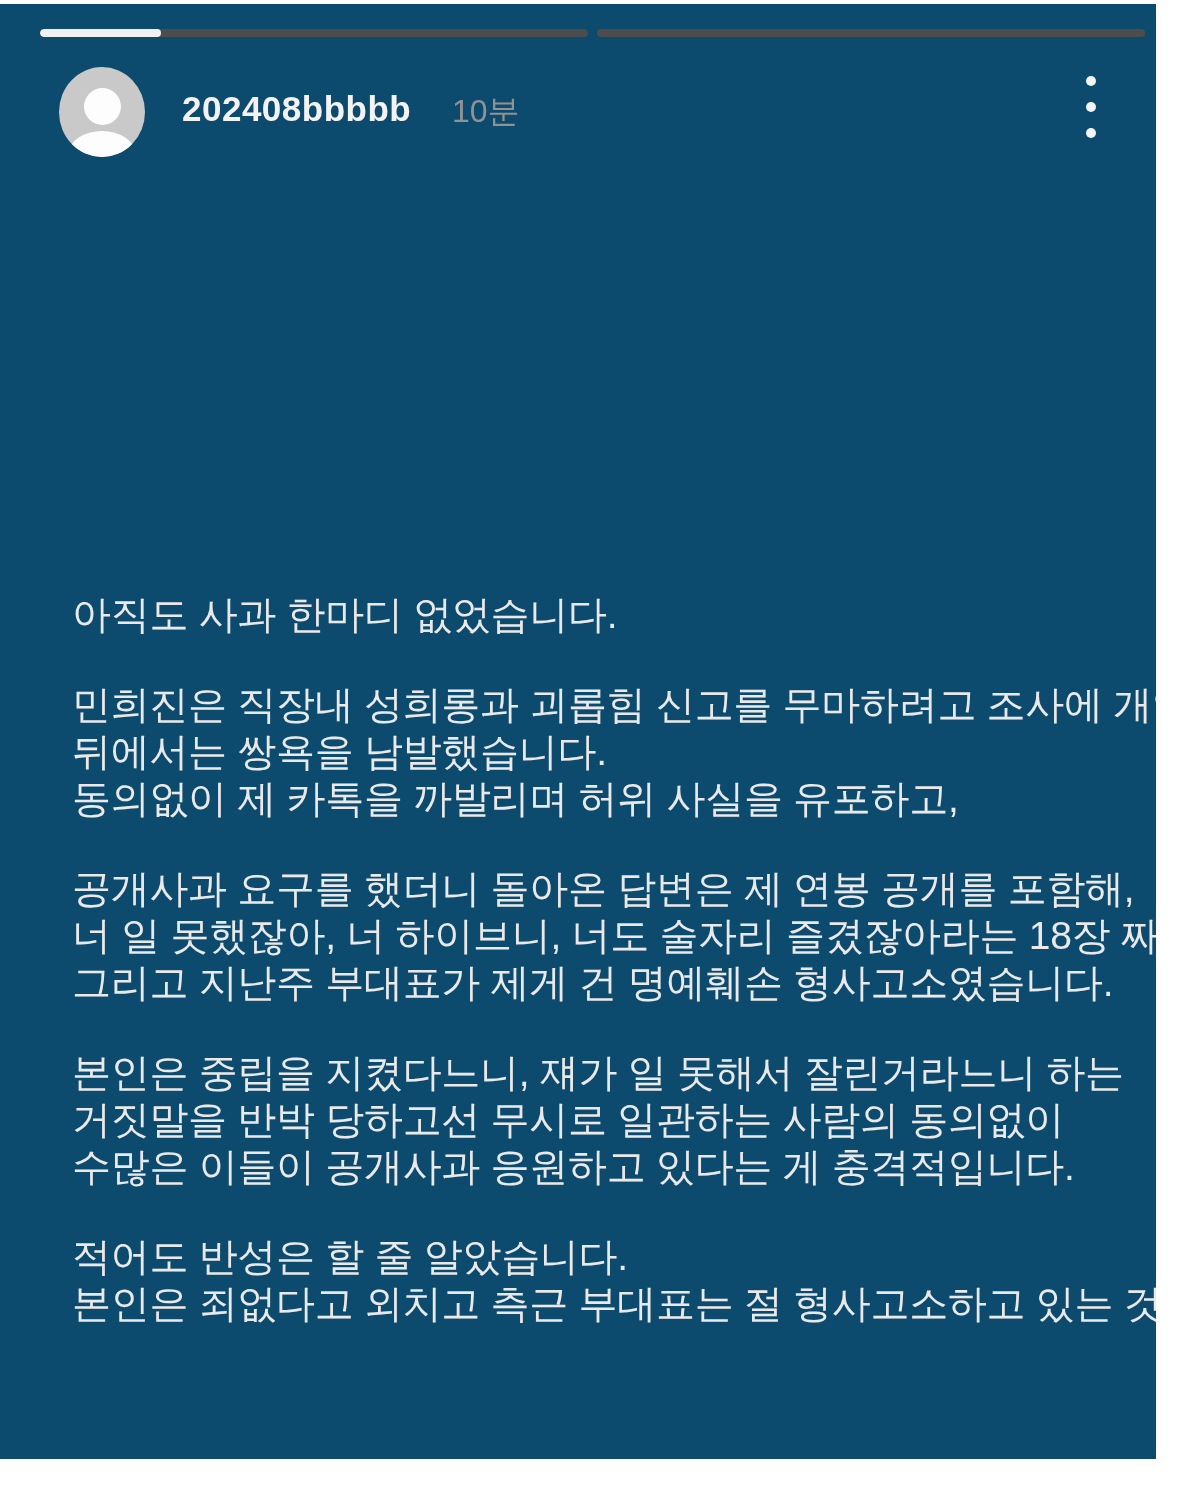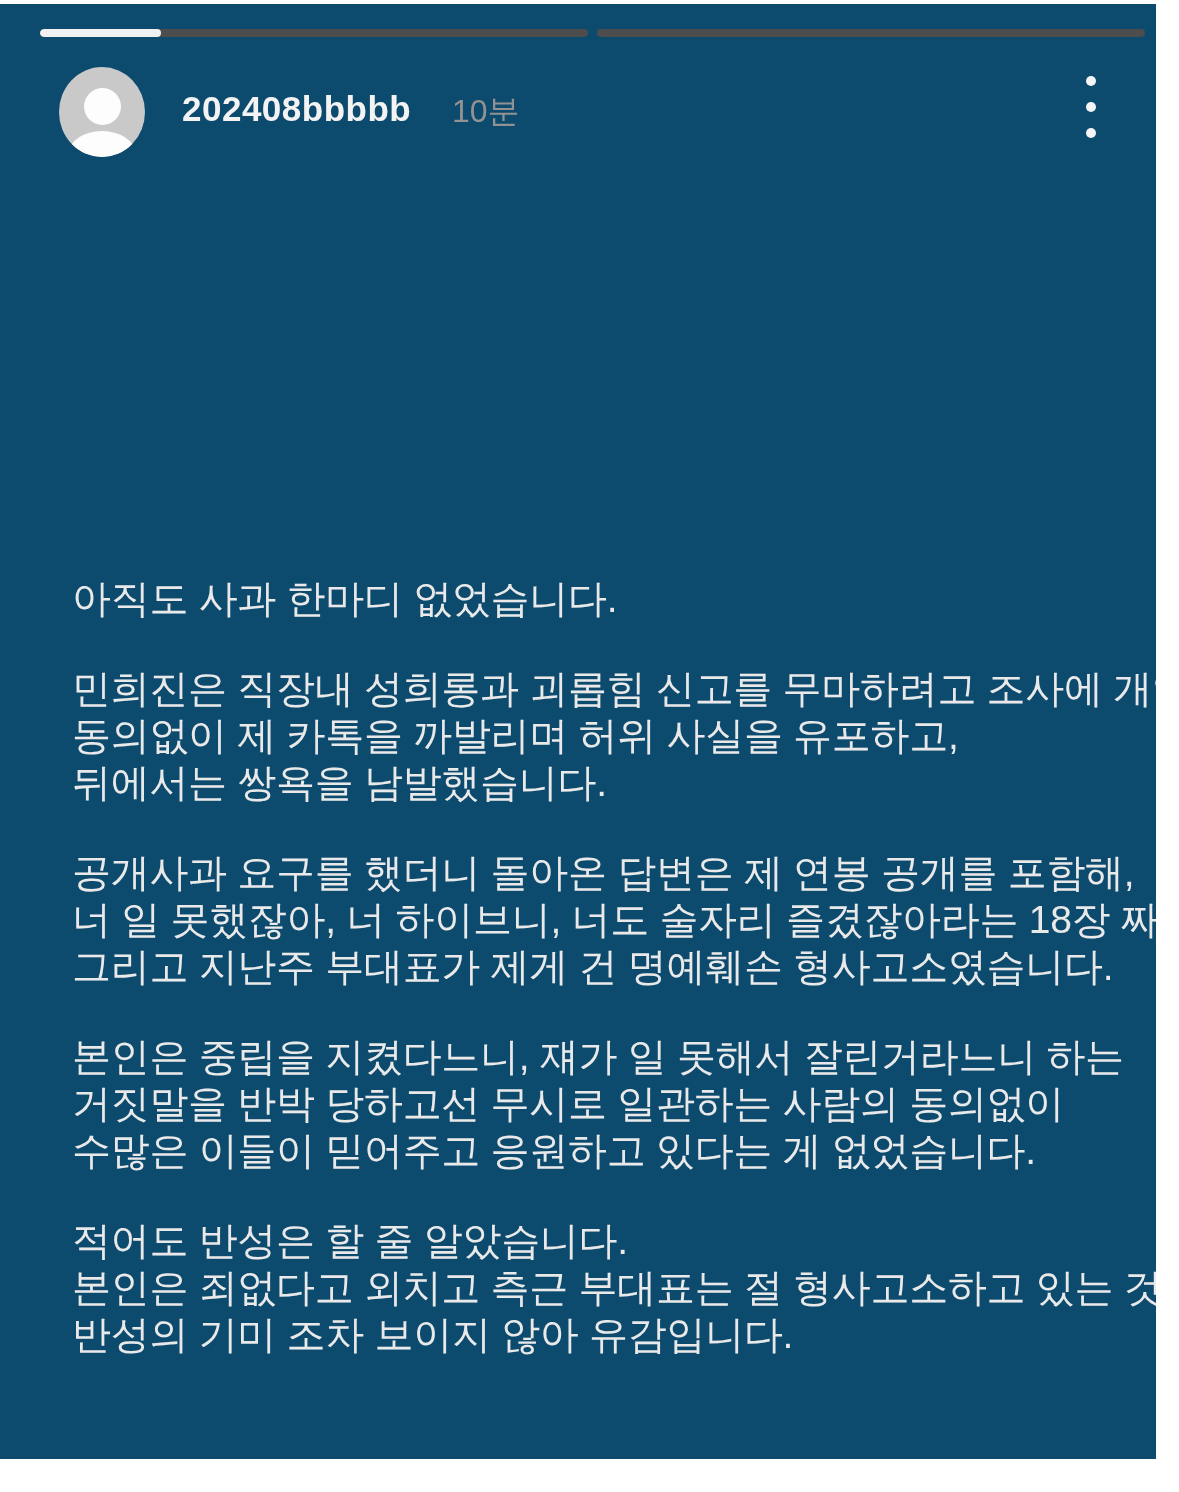--- a/index.html
+++ b/index.html
@@ -129,21 +129,21 @@
     position: absolute;
     left: 72px;
     top: 571px;
     width: 1060px;
     color: #e9e9e9;
     font-size: 39px;
     font-weight: 500;
     letter-spacing: -0.3px;
   }
   .story-para {
-    margin: 0 0 43px 0;
+    margin: 16px 0 43px 0;
   }
   .story-line {
     line-height: 47px;
     white-space: nowrap;
   }
 </style>
 </head>
 <body>
 
 <div class="page">
@@ -169,34 +169,33 @@
         <span class="menu-dot"></span>
       </div>
     </div>
 
     <div class="story-text" id="story-text">
         <div class="story-para">
           <div class="story-line">아직도 사과 한마디 없었습니다.</div>
         </div>
         <div class="story-para">
           <div class="story-line">민희진은 직장내 성희롱과 괴롭힘 신고를 무마하려고 조사에 개입하고,</div>
+          <div class="story-line">뒤에서는 쌍욕을 남발했습니다.</div>
           <div class="story-line">동의없이 제 카톡을 까발리며 허위 사실을 유포하고,</div>
-          <div class="story-line">뒤에서는 쌍욕을 남발했습니다.</div>
         </div>
         <div class="story-para">
           <div class="story-line">공개사과 요구를 했더니 돌아온 답변은 제 연봉 공개를 포함해,</div>
           <div class="story-line">너 일 못했잖아, 너 하이브니, 너도 술자리 즐겼잖아라는 18장 짜리 모함,</div>
           <div class="story-line">그리고 지난주 부대표가 제게 건 명예훼손 형사고소였습니다.</div>
         </div>
         <div class="story-para">
           <div class="story-line">본인은 중립을 지켰다느니, 쟤가 일 못해서 잘린거라느니 하는</div>
           <div class="story-line">거짓말을 반박 당하고선 무시로 일관하는 사람의 동의없이</div>
-          <div class="story-line">수많은 이들이 믿어주고 응원하고 있다는 게 없었습니다.</div>
+          <div class="story-line">수많은 이들이 공개사과 응원하고 있다는 게 충격적입니다.</div>
         </div>
         <div class="story-para">
           <div class="story-line">적어도 반성은 할 줄 알았습니다.</div>
           <div class="story-line">본인은 죄없다고 외치고 측근 부대표는 절 형사고소하고 있는 것을 보니,</div>
-          <div class="story-line">반성의 기미 조차 보이지 않아 유감입니다.</div>
         </div>
       </div>
 
   </div>
 </div>
 
 </body></html>

